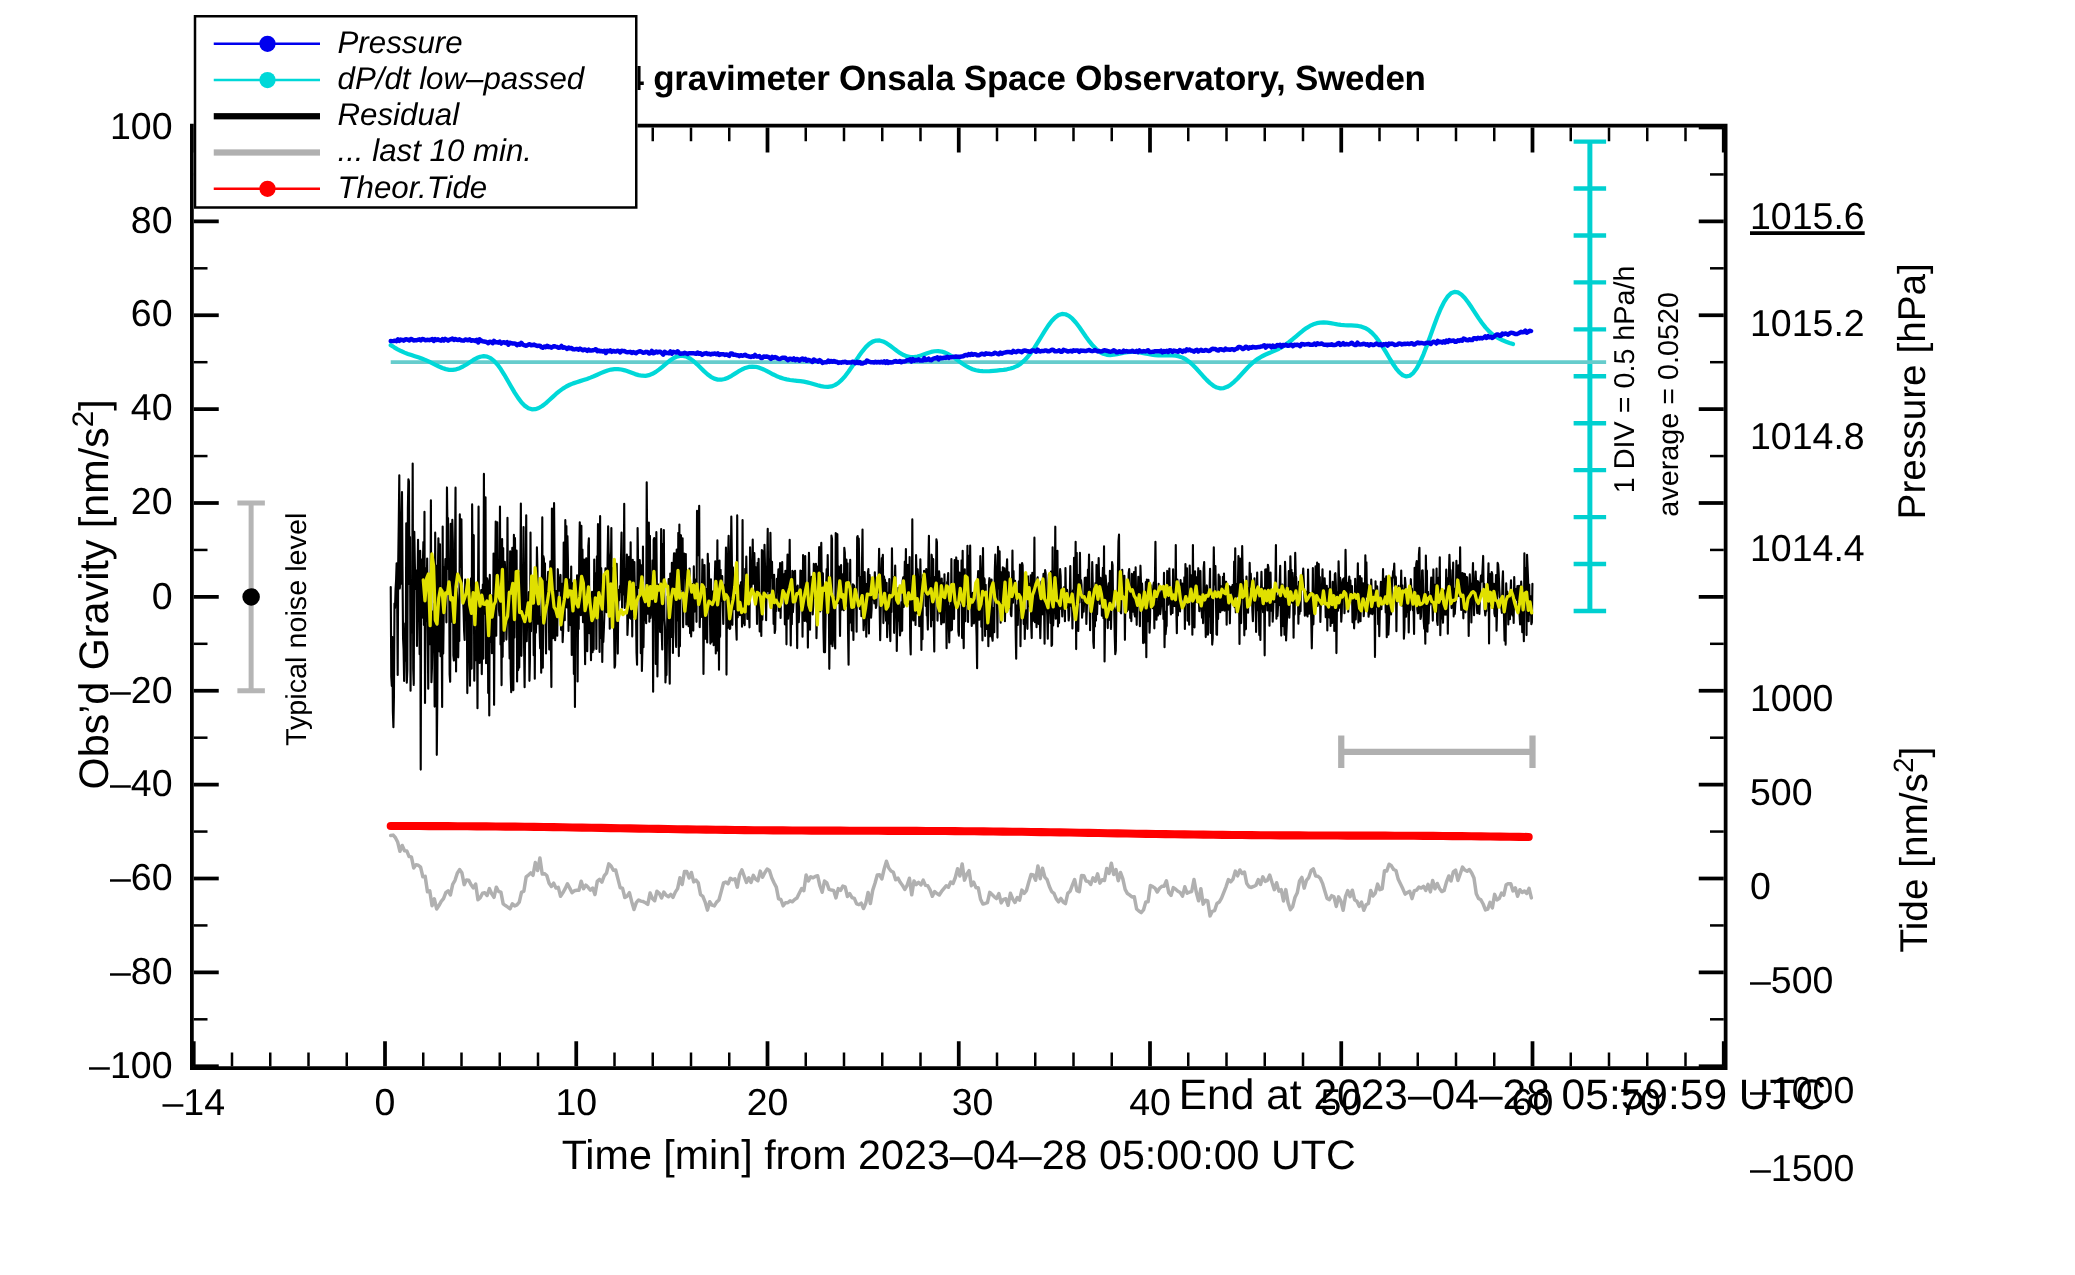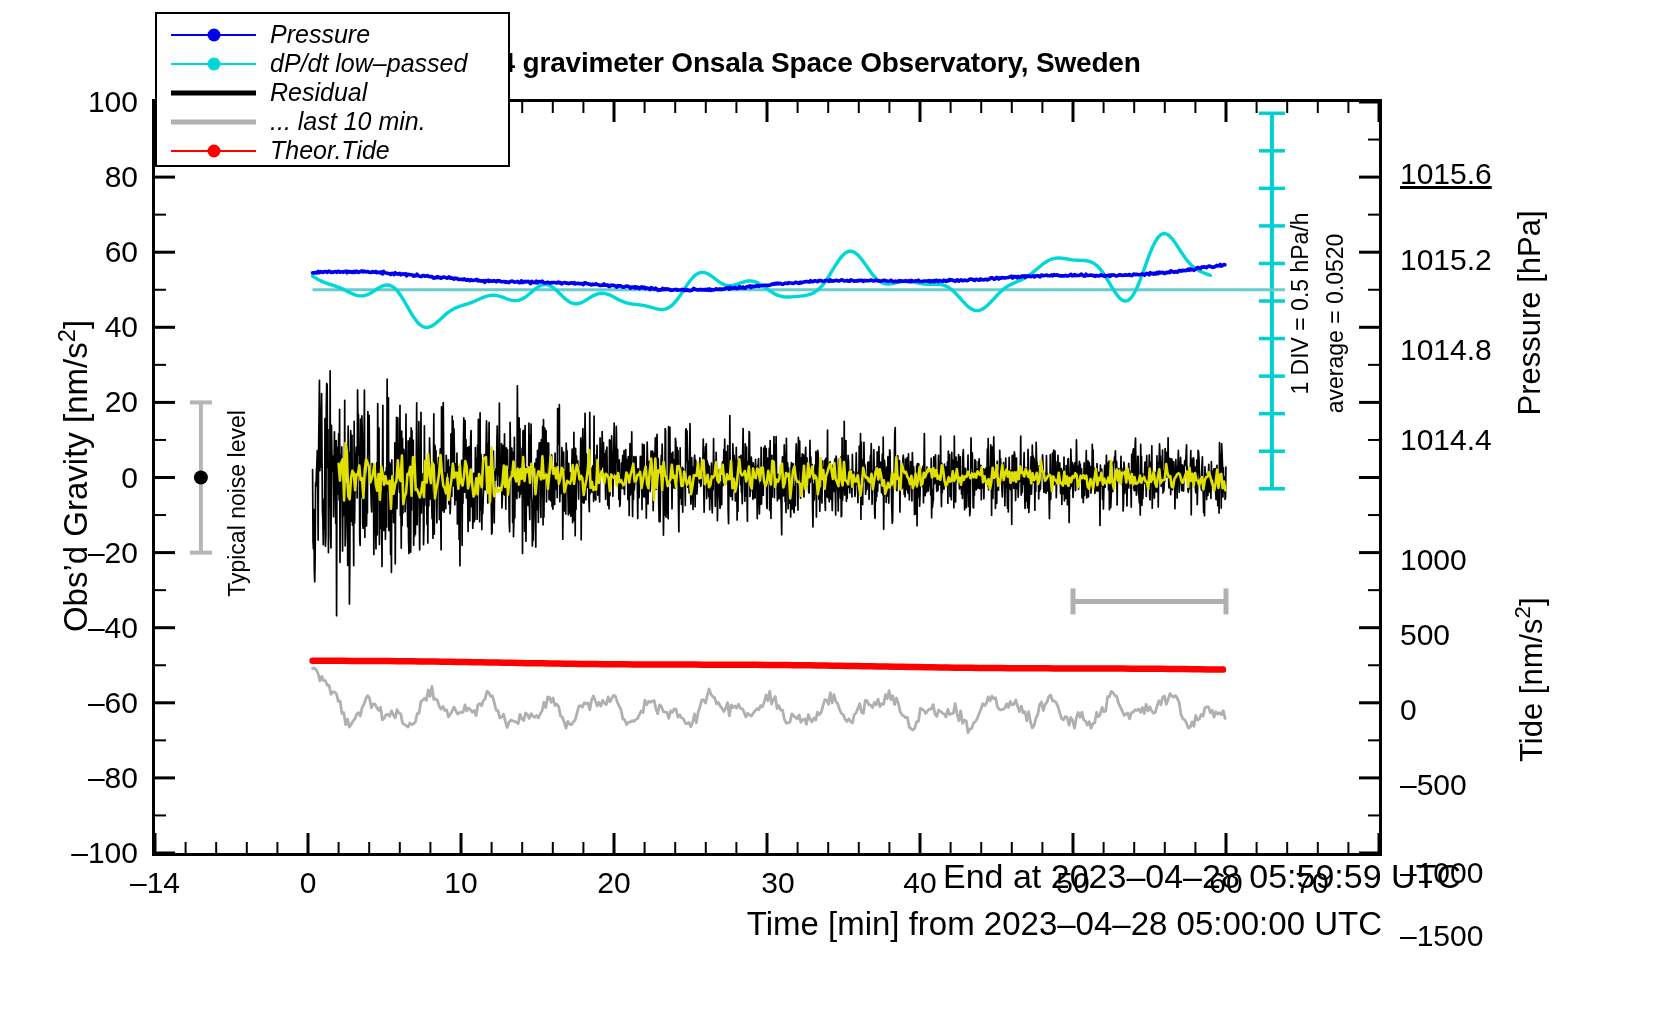--- a/index.html
+++ b/index.html
@@ -15,21 +15,21 @@
   }
   #plot-area{position:absolute;left:0;top:0;width:100%;height:100%;overflow:hidden;}
   #plot-area svg{position:absolute;left:0;top:0;}
 
   
   #chart-title{
     position:absolute;left:152px;top:47px;width:1230px;text-align:center;
     font-size:28px;font-weight:bold;letter-spacing:-0.2px;white-space:nowrap;
   }
   #xlabel{
-    position:absolute;left:152px;top:905px;width:1230px;text-align:right;
+    position:absolute;left:152px;top:905px;width:1230px;text-align:center;
     font-size:33px;white-space:nowrap;
   }
   #ylabel-left{
     position:absolute;left:-206px;top:455px;width:560px;text-align:center;
     font-size:33px;transform:rotate(-90deg);white-space:nowrap;
   }
   #ylabel-right-pressure{
     position:absolute;left:1260px;top:295px;width:540px;text-align:center;
     font-size:31px;transform:rotate(-90deg);white-space:nowrap;
   }

